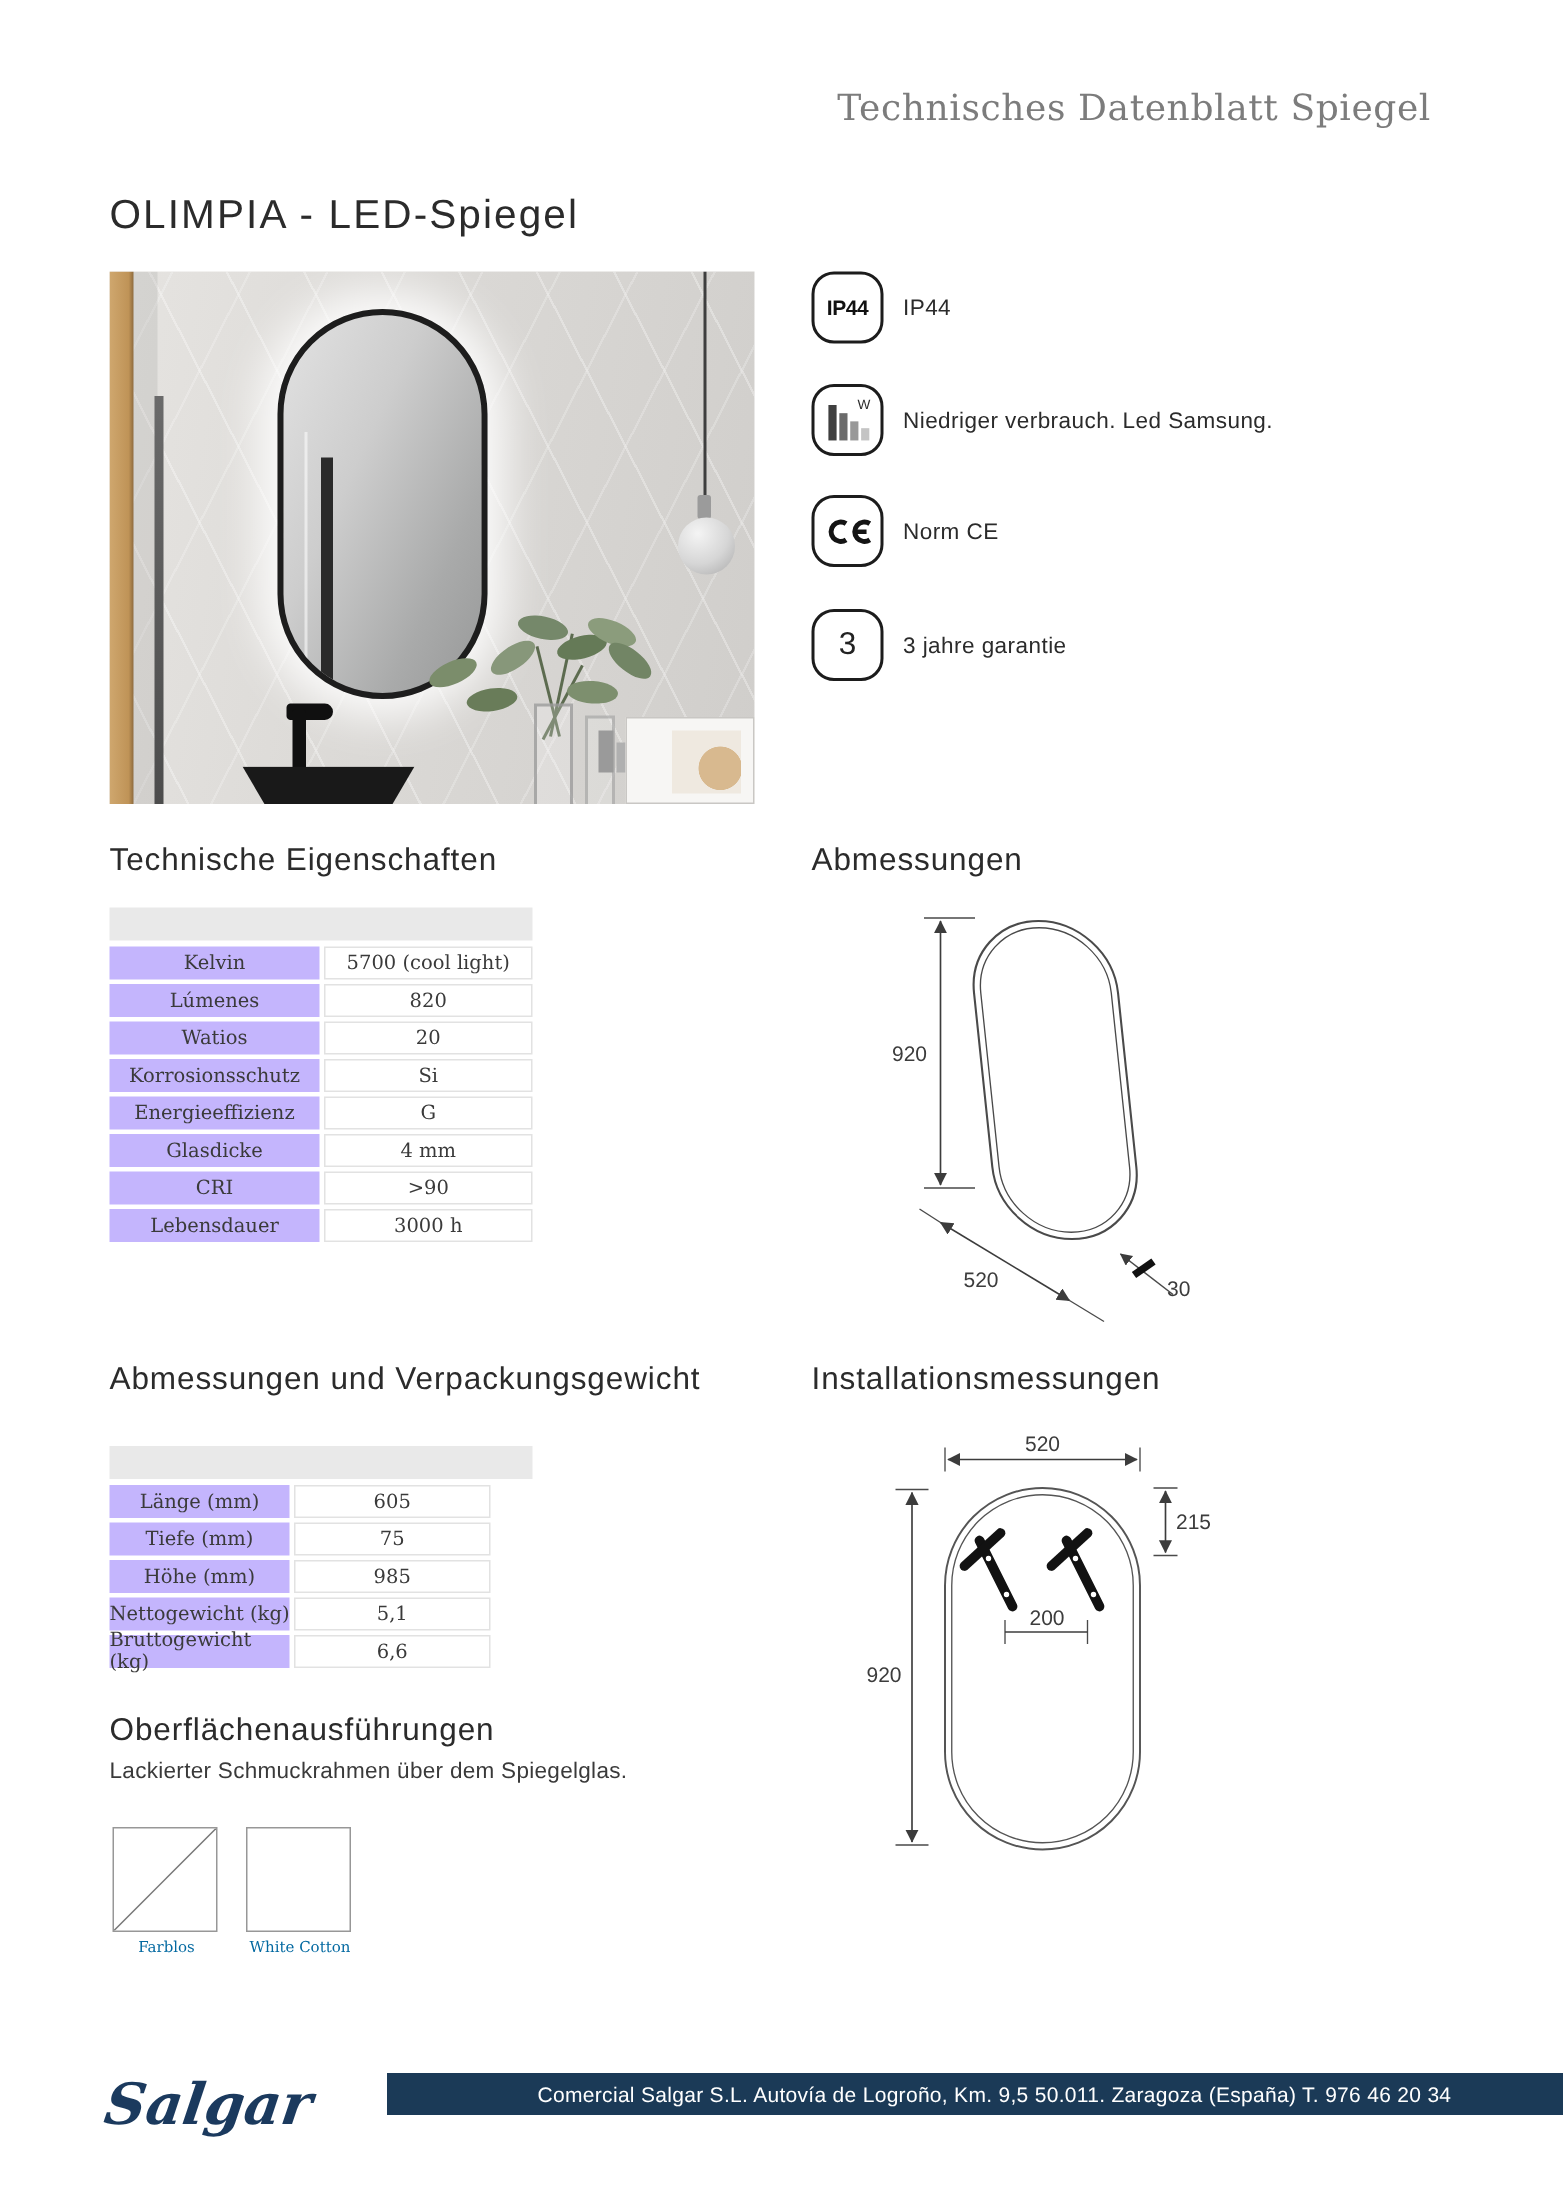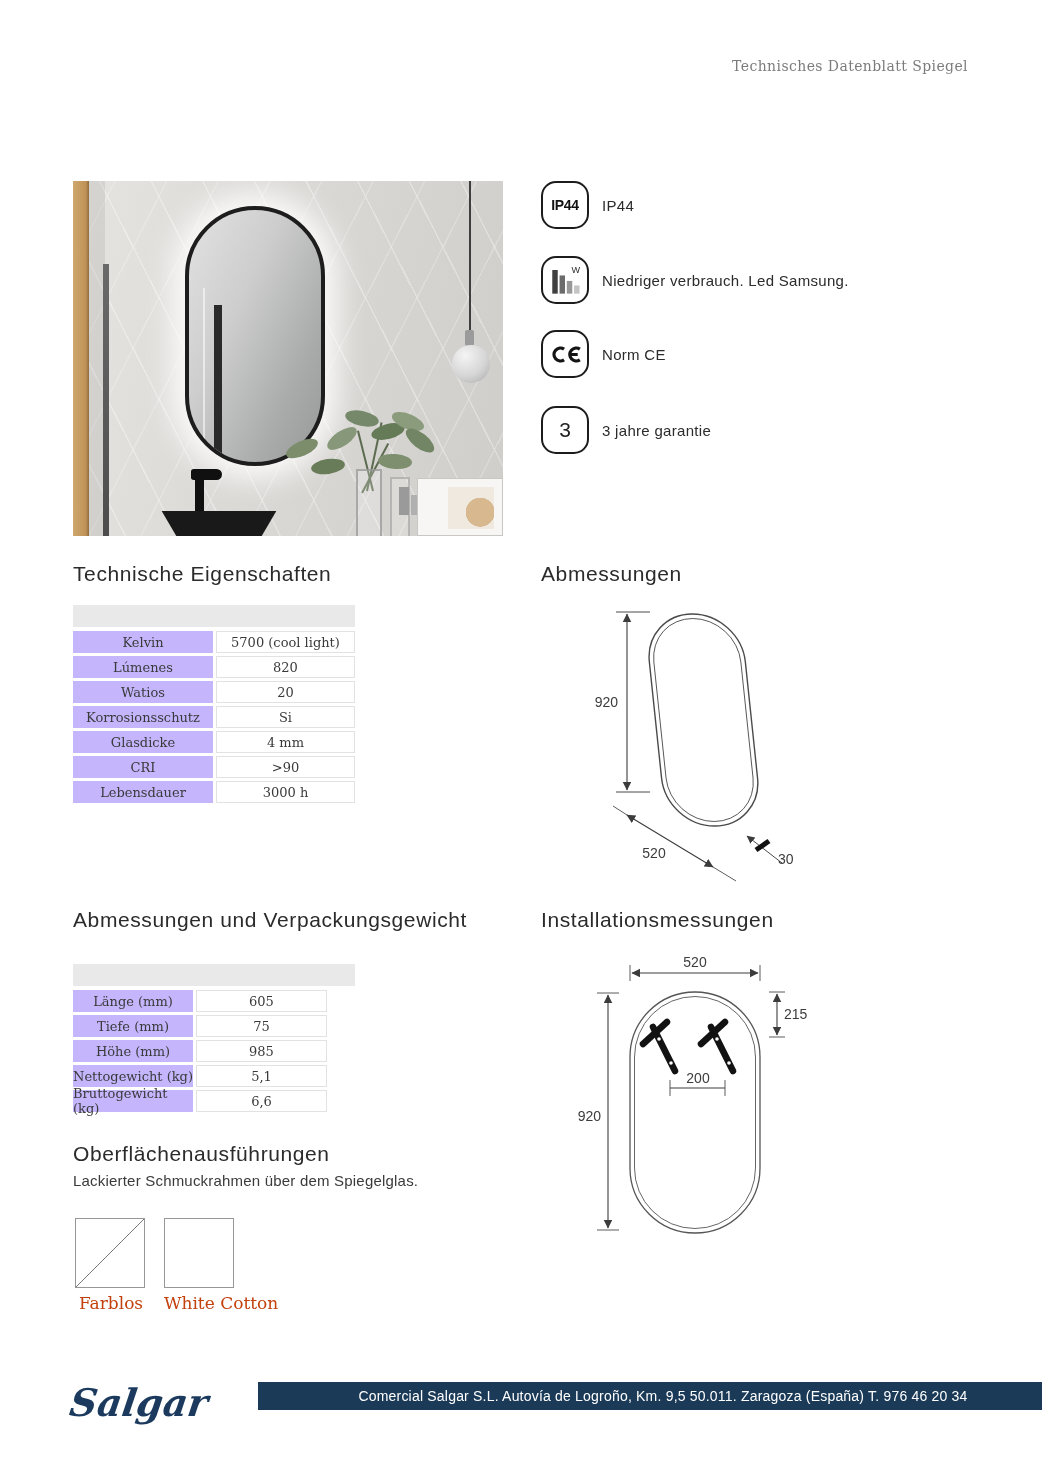--- a/index.html
+++ b/index.html
@@ -1,21 +1,21 @@
 <!DOCTYPE html>
 <html><head>
 <meta charset="utf-8">
 <style>
   html,body{margin:0;padding:0;background:#ffffff;}
   .page{position:relative;width:1042px;height:1474px;background:#fff;overflow:hidden;
         font-family:"Liberation Sans",sans-serif;color:#2b2b2b;}
 
   
-  .doc-header{position:absolute;top:58px;right:74px;font-family:"DejaVu Serif",serif;
-              font-size:14px;color:#7c7c7c;letter-spacing:.4px;}
+  .doc-header{position:absolute;top:58px;right:88px;font-family:"DejaVu Serif",serif;
+              font-size:24px;color:#7c7c7c;letter-spacing:.4px;}
 
   
   .page-title{position:absolute;left:73px;top:128px;font-size:27px;font-weight:500;
               color:#2b2b2b;letter-spacing:1.4px;}
 
   
   .photo{position:absolute;left:73px;top:181px;width:430px;height:355px;overflow:hidden;
          background:linear-gradient(100deg,#e8e6e3 0%,#dddbd8 45%,#d2d0cd 100%);}
   .chevron{position:absolute;inset:0;opacity:.5;
     background:
@@ -77,33 +77,34 @@
 
   
   .diagram{position:absolute;}
   .dim-text{font-family:"Liberation Sans",sans-serif;font-size:14px;fill:#3c3c3c;}
 
   
   .fin-sub{position:absolute;left:73px;top:1172px;font-size:15px;color:#3a3a3a;letter-spacing:.2px;}
   .swatch{position:absolute;top:1218px;width:72px;text-align:center;}
   .sw-box{width:70px;height:70px;box-sizing:border-box;background:#fff;border:1px solid #979797;position:relative;}
   .sw-box.black{background:#140b10;border:none;width:70px;height:70px;}
-  .sw-label{margin-top:5px;font-family:"DejaVu Serif",serif;font-size:17px;color:#c2410c;white-space:nowrap;}
+  .sw-label{margin-top:5px;font-family:"DejaVu Serif",serif;font-size:10px;color:#0369a1;white-space:nowrap;}
 
   
   .footer-logo{position:absolute;left:62px;top:1376px;}
   .addr-bar{position:absolute;left:258px;top:1382px;width:810px;height:28px;background:#1b3a57;
             display:flex;align-items:center;justify-content:center;color:#fff;font-size:14px;letter-spacing:.2px;}
 </style>
 </head>
 <body>
 
 <div class="page">
 
   <div class="doc-header">Technisches Datenblatt Spiegel</div>
+  <div class="page-title">OLIMPIA - LED-Spiegel</div>
 
   <div class="photo">
     <div class="chevron"></div>
     <div class="wood"></div>
     <div class="wall-shade"></div>
     <div class="dark-bar"></div>
     <div class="cord"></div>
     <div class="neck"></div>
     <div class="bulb"></div>
     <div class="mirror">
@@ -184,20 +185,24 @@
         <div class="tkey">Lúmenes</div>
         <div class="tval">820</div>
       </div>
     <div class="trow">
         <div class="tkey">Watios</div>
         <div class="tval">20</div>
       </div>
     <div class="trow">
         <div class="tkey">Korrosionsschutz</div>
         <div class="tval">Si</div>
+      </div>
+    <div class="trow">
+        <div class="tkey">Energieeffizienz</div>
+        <div class="tval">G</div>
       </div>
     <div class="trow">
         <div class="tkey">Glasdicke</div>
         <div class="tval">4 mm</div>
       </div>
     <div class="trow">
         <div class="tkey">CRI</div>
         <div class="tval">&gt;90</div>
       </div>
     <div class="trow">

